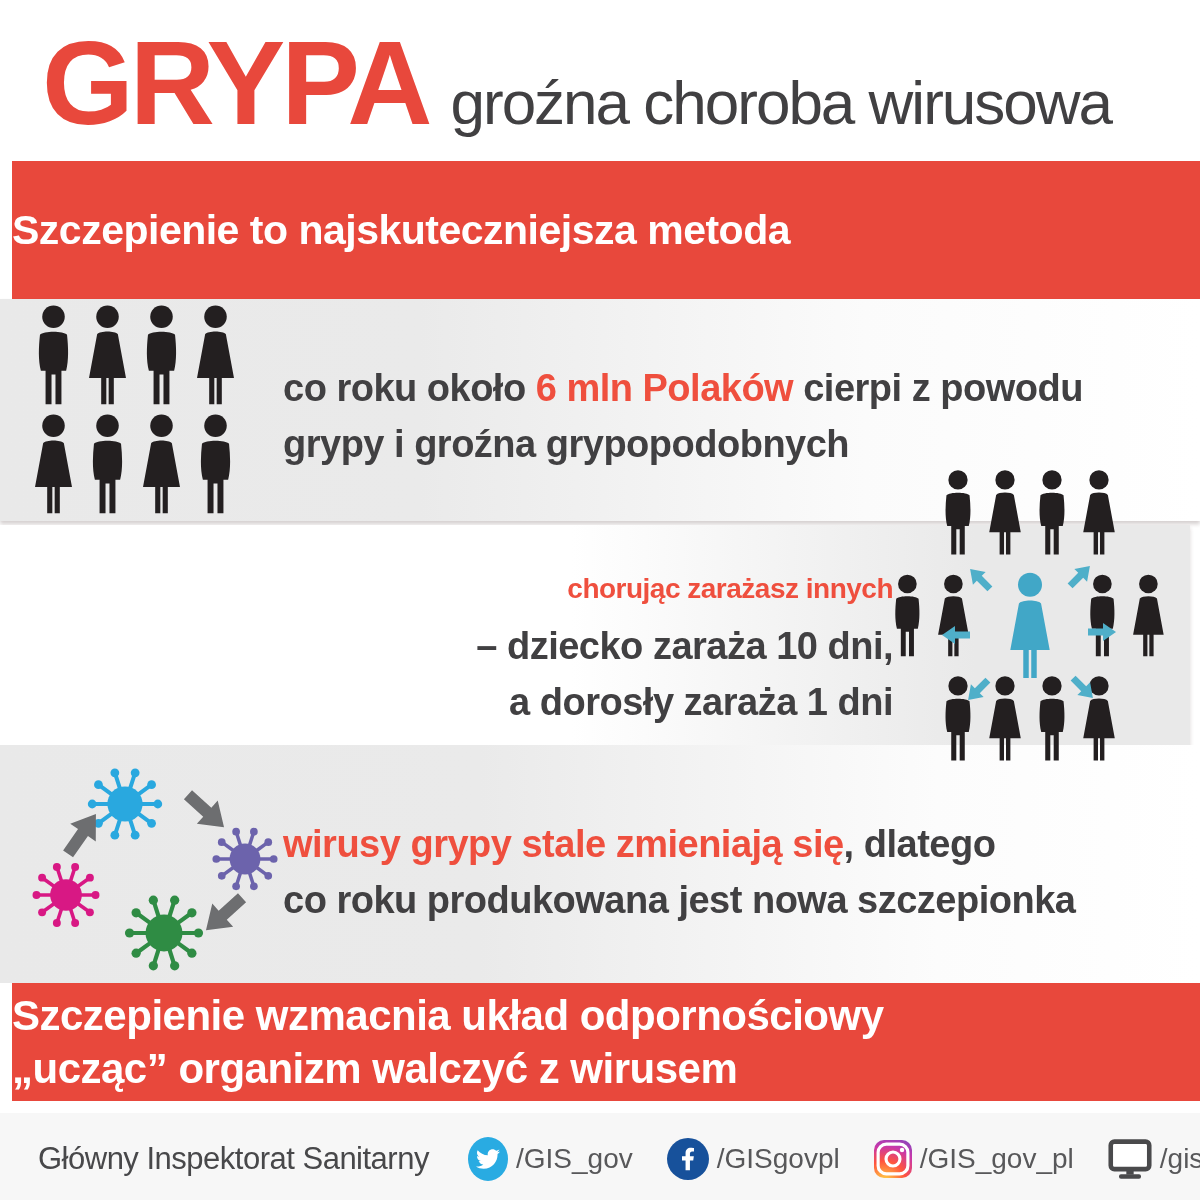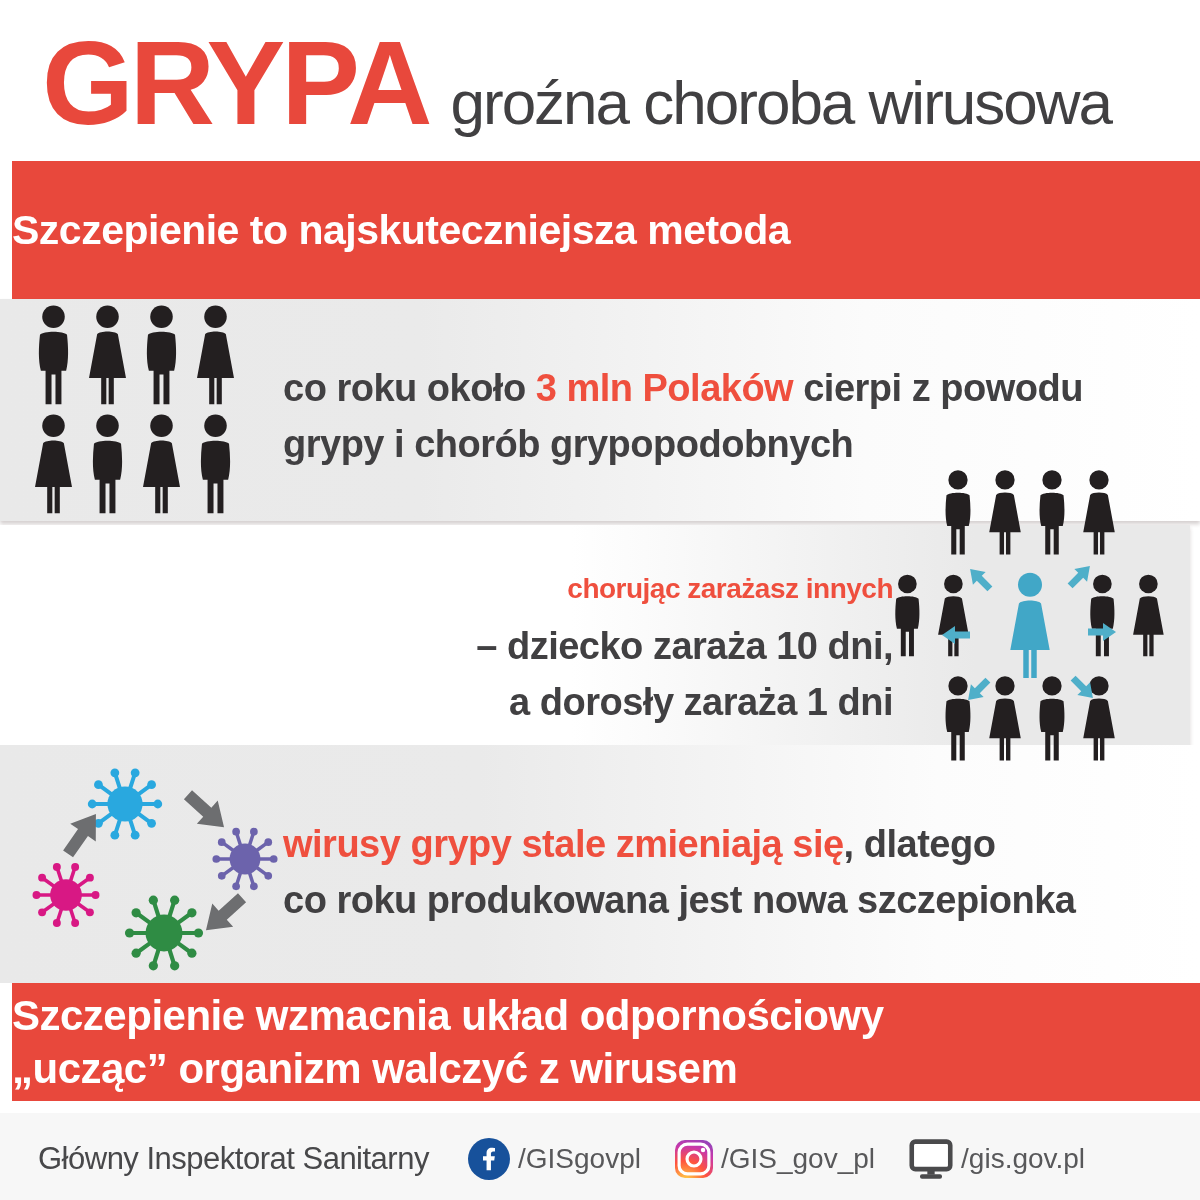--- a/index.html
+++ b/index.html
@@ -195,22 +195,22 @@
           <use href="#sym-woman"></use>
         </svg>
       </span>
     <span class="person">
         <svg fill="currentColor">
           <use href="#sym-man"></use>
         </svg>
       </span>
   </div>
   <div class="txt sick-text">
-    <div><span>co roku około </span><span class="hl">3 mln Polaków</span><span> cierpi z powodu</span></div>
-    <div>grypy i chorób grypopodobnych</div>
+    <div><span>co roku około </span><span class="hl">6 mln Polaków</span><span> cierpi z powodu</span></div>
+    <div>grypy i groźna grypopodobnych</div>
   </div>
 
   <div class="txt contagion-text">
     <div class="contagion-headline">chorując zarażasz innych</div>
     <div>– dziecko zaraża 10 dni,</div>
     <div>a dorosły zaraża 1 dni</div>
   </div>
 
   <div class="cluster" style="color:#231F20">
     <div class="cluster-row">
@@ -359,20 +359,28 @@
   </div>
 
   <div class="banner banner-bottom">
     <div class="banner-line">Szczepienie wzmacnia układ odpornościowy</div>
     <div class="banner-line">„ucząc” organizm walczyć z wirusem</div>
   </div>
 
   <div class="footer">
     <div class="org-name">Główny Inspektorat Sanitarny</div>
     <div class="social-row">
+      <div class="social-item">
+        <span class="badge tw">
+            <svg width="24" height="24">
+              <use href="#sym-twitter"></use>
+            </svg>
+          </span>
+        <span class="social-handle">/GIS_gov</span>
+      </div>
       <div class="social-item">
         <span class="badge fb">
             <svg width="14" height="24">
               <use href="#sym-facebook"></use>
             </svg>
           </span>
         <span class="social-handle">/GISgovpl</span>
       </div>
       <div class="social-item">
         <span class="badge ig">

